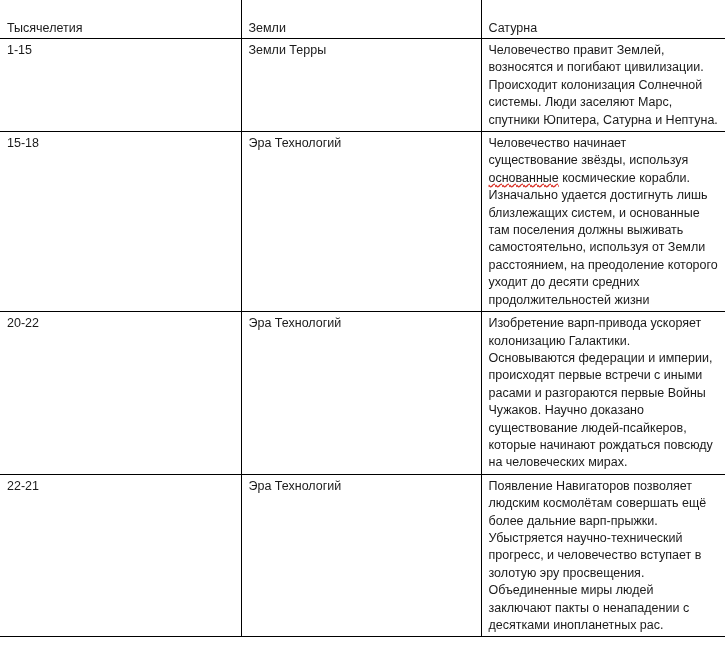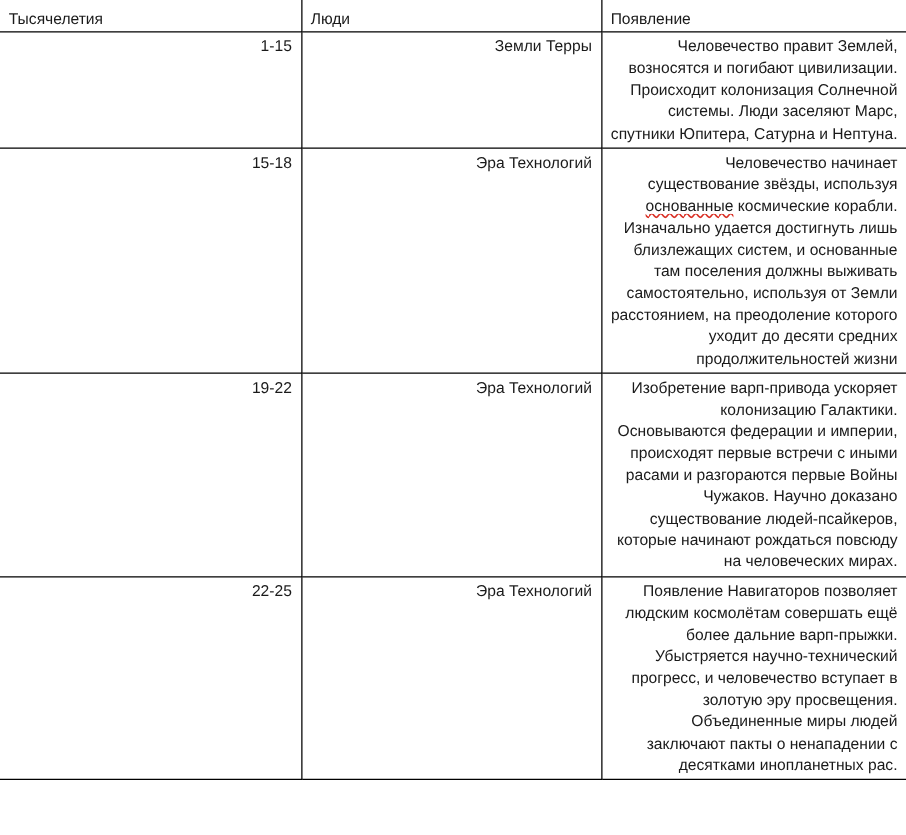--- a/index.html
+++ b/index.html
@@ -38,26 +38,25 @@
     border-bottom: 1px solid #000000;
     word-wrap: break-word;
     overflow-wrap: break-word;
   }
   .doc-table td:last-child,
   .doc-table th:last-child {
     border-right: none;
   }
   .doc-table thead th {
     height: 18px;
-    padding-top: 7px;
+    padding-top: 20px;
     padding-bottom: 0px;
   }
   .doc-table tbody td {
     padding-top: 3px;
-    text-align: right;
   }
   .row-millennia, .row-epoch {
     white-space: nowrap;
   }
   .spell-error {
     text-decoration: underline wavy #d93025;
     text-decoration-skip-ink: none;
     -webkit-text-decoration: underline wavy #d93025;
   }
 </style>
@@ -66,44 +65,44 @@
 
 <table class="doc-table">
   <colgroup>
     <col class="c-millennia">
     <col class="c-epoch">
     <col class="c-desc">
   </colgroup>
   <thead>
     <tr>
       <th>Тысячелетия</th>
-      <th>Люди</th>
-      <th>Появление</th>
+      <th>Земли</th>
+      <th>Сатурна</th>
     </tr>
   </thead>
   <tbody>
 
     <tr>
       <td class="row-millennia">1-15</td>
       <td class="row-epoch">Земли Терры</td>
       <td class="row-desc">Человечество правит Землей, возносятся и погибают цивилизации. Происходит колонизация Солнечной системы. Люди заселяют Марс, спутники Юпитера, Сатурна и Нептуна.</td>
     </tr>
 
     <tr>
       <td class="row-millennia">15-18</td>
       <td class="row-epoch">Эра Технологий</td>
       <td class="row-desc"><span>Человечество начинает существование звёзды, используя </span><span class="spell-error">основанные</span><span> космические корабли. Изначально удается достигнуть лишь близлежащих систем, и основанные там поселения должны выживать самостоятельно, используя от Земли расстоянием, на преодоление которого уходит до десяти средних продолжительностей жизни</span></td>
     </tr>
 
     <tr>
-      <td class="row-millennia">19-22</td>
+      <td class="row-millennia">20-22</td>
       <td class="row-epoch">Эра Технологий</td>
       <td class="row-desc">Изобретение варп-привода ускоряет колонизацию Галактики. Основываются федерации и империи, происходят первые встречи с иными расами и разгораются первые Войны Чужаков. Научно доказано существование людей-псайкеров, которые начинают рождаться повсюду на человеческих мирах.</td>
     </tr>
 
     <tr>
-      <td class="row-millennia">22-25</td>
+      <td class="row-millennia">22-21</td>
       <td class="row-epoch">Эра Технологий</td>
       <td class="row-desc">Появление Навигаторов позволяет людским космолётам совершать ещё более дальние варп-прыжки. Убыстряется научно-технический прогресс, и человечество вступает в золотую эру просвещения. Объединенные миры людей заключают пакты о ненападении с десятками инопланетных рас.</td>
     </tr>
 
   </tbody>
 </table>
 
 </body></html>

